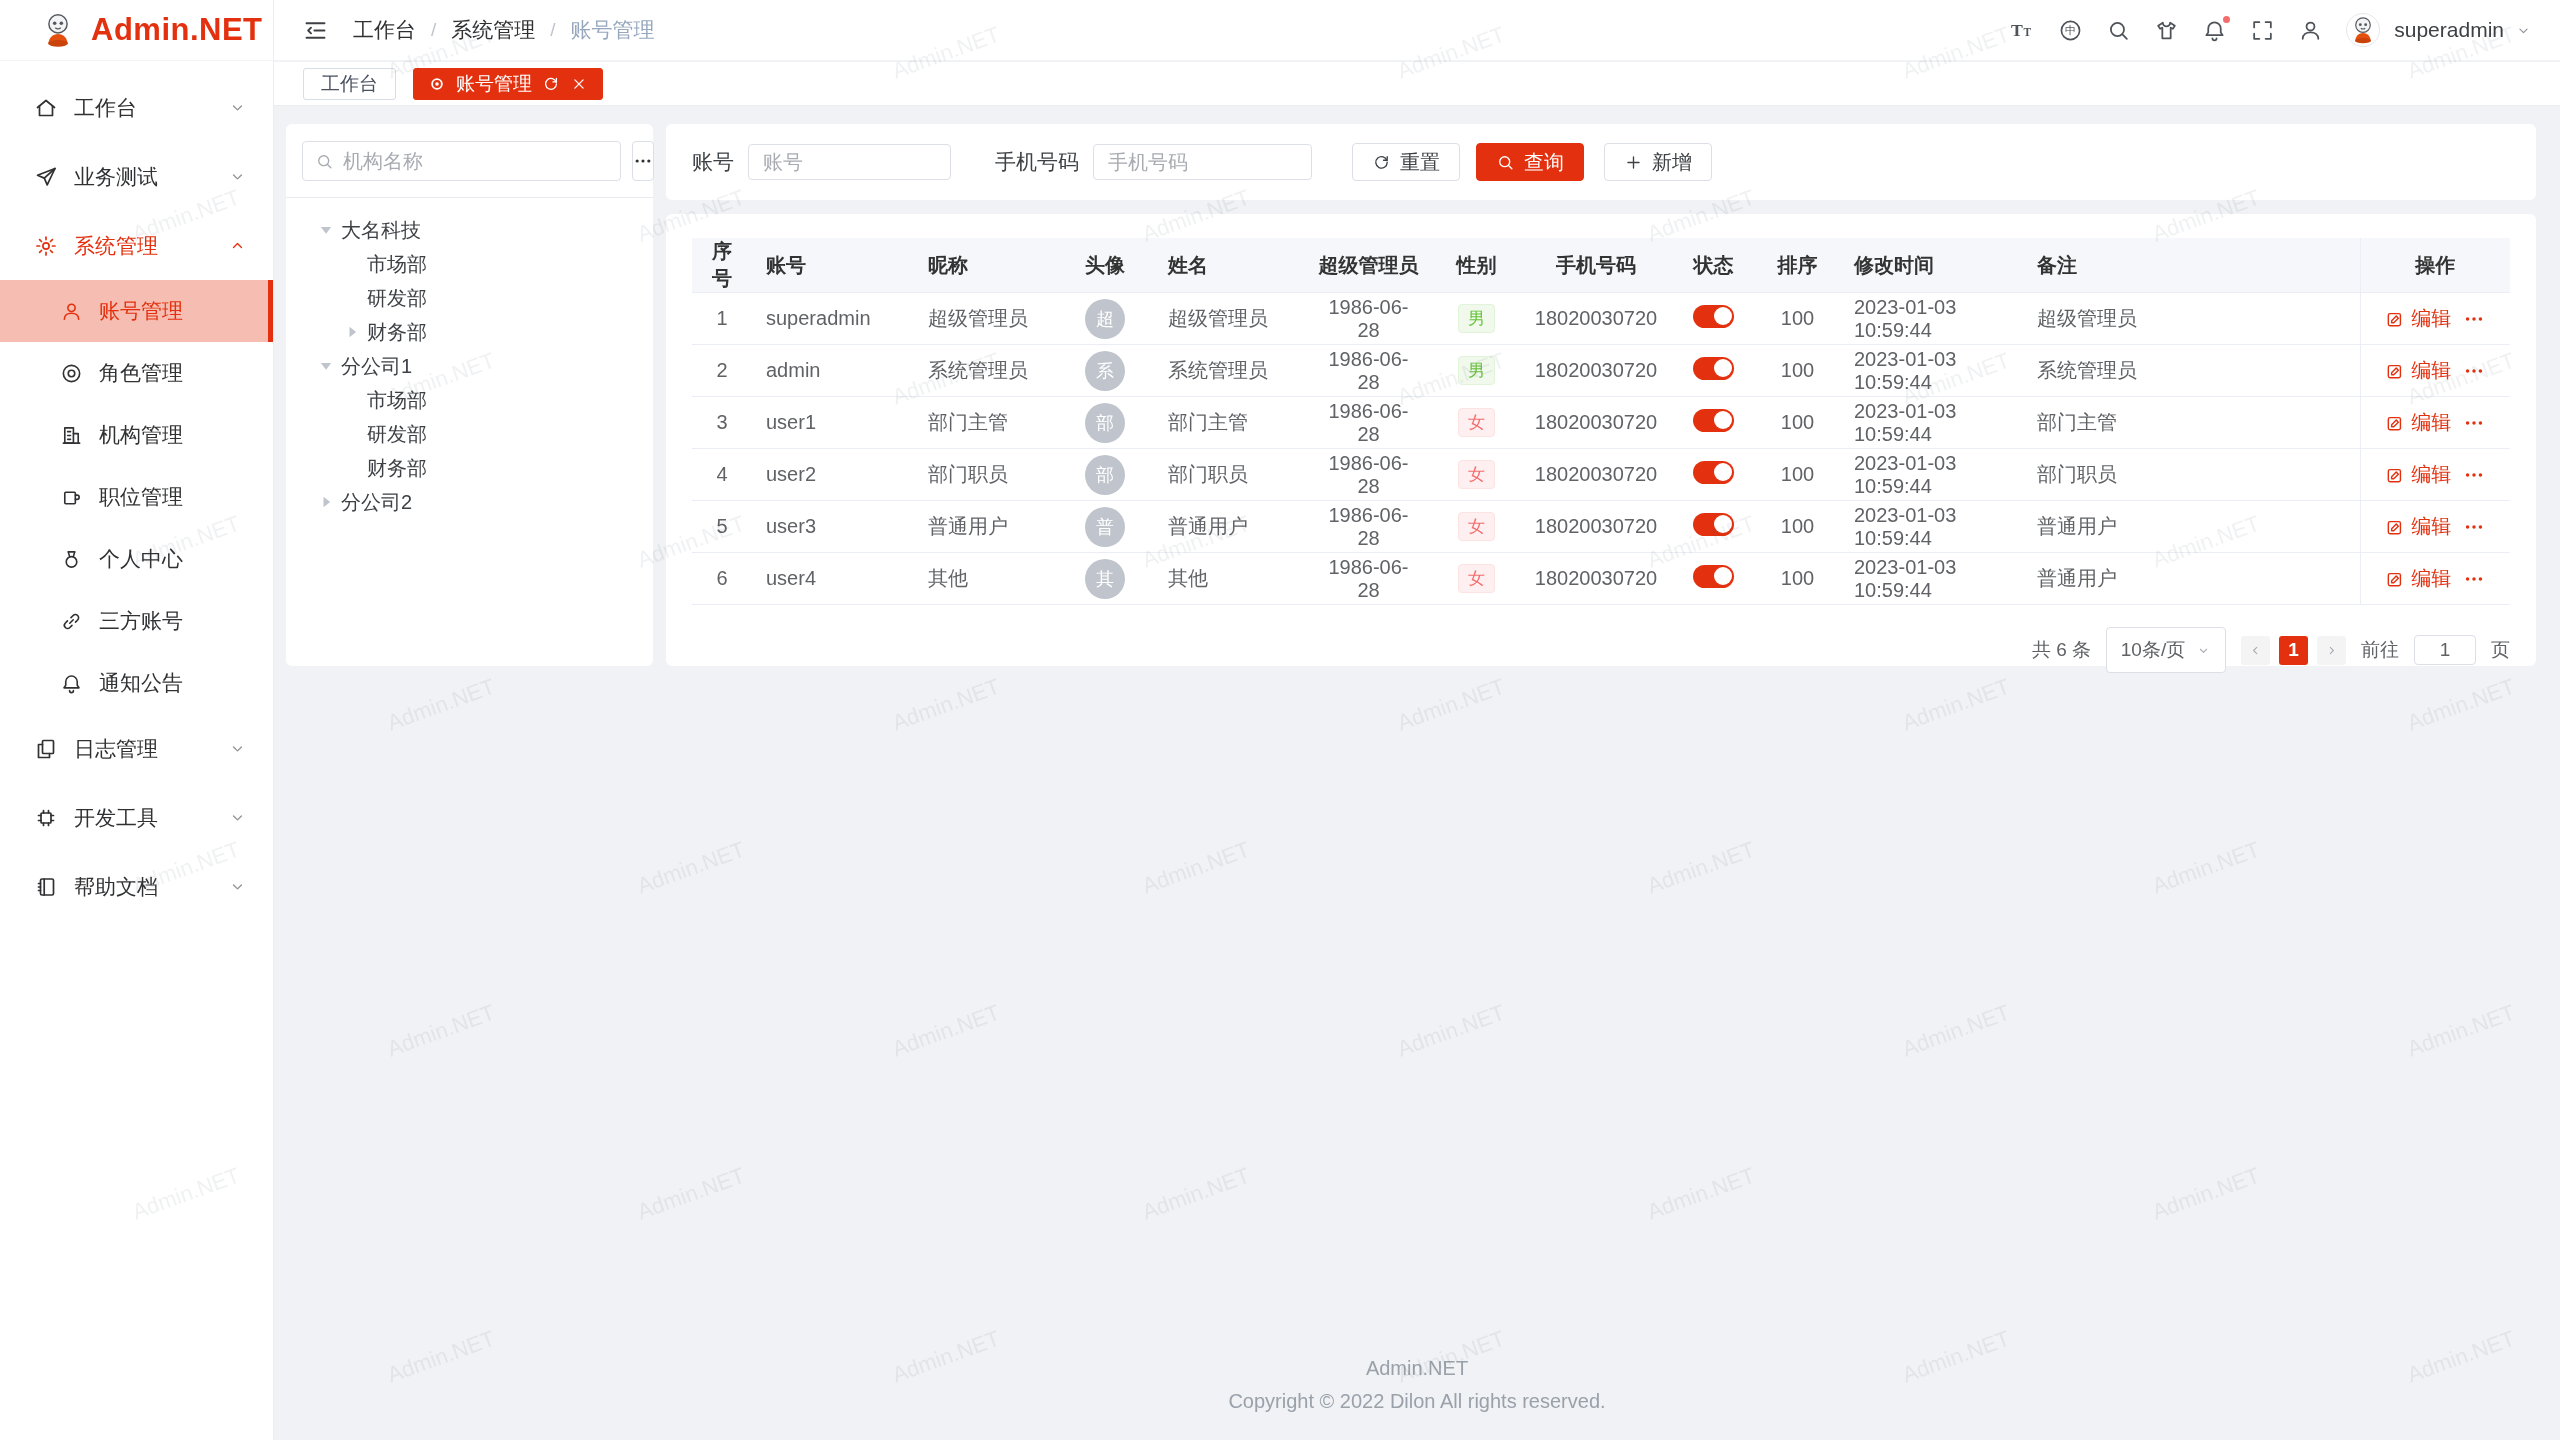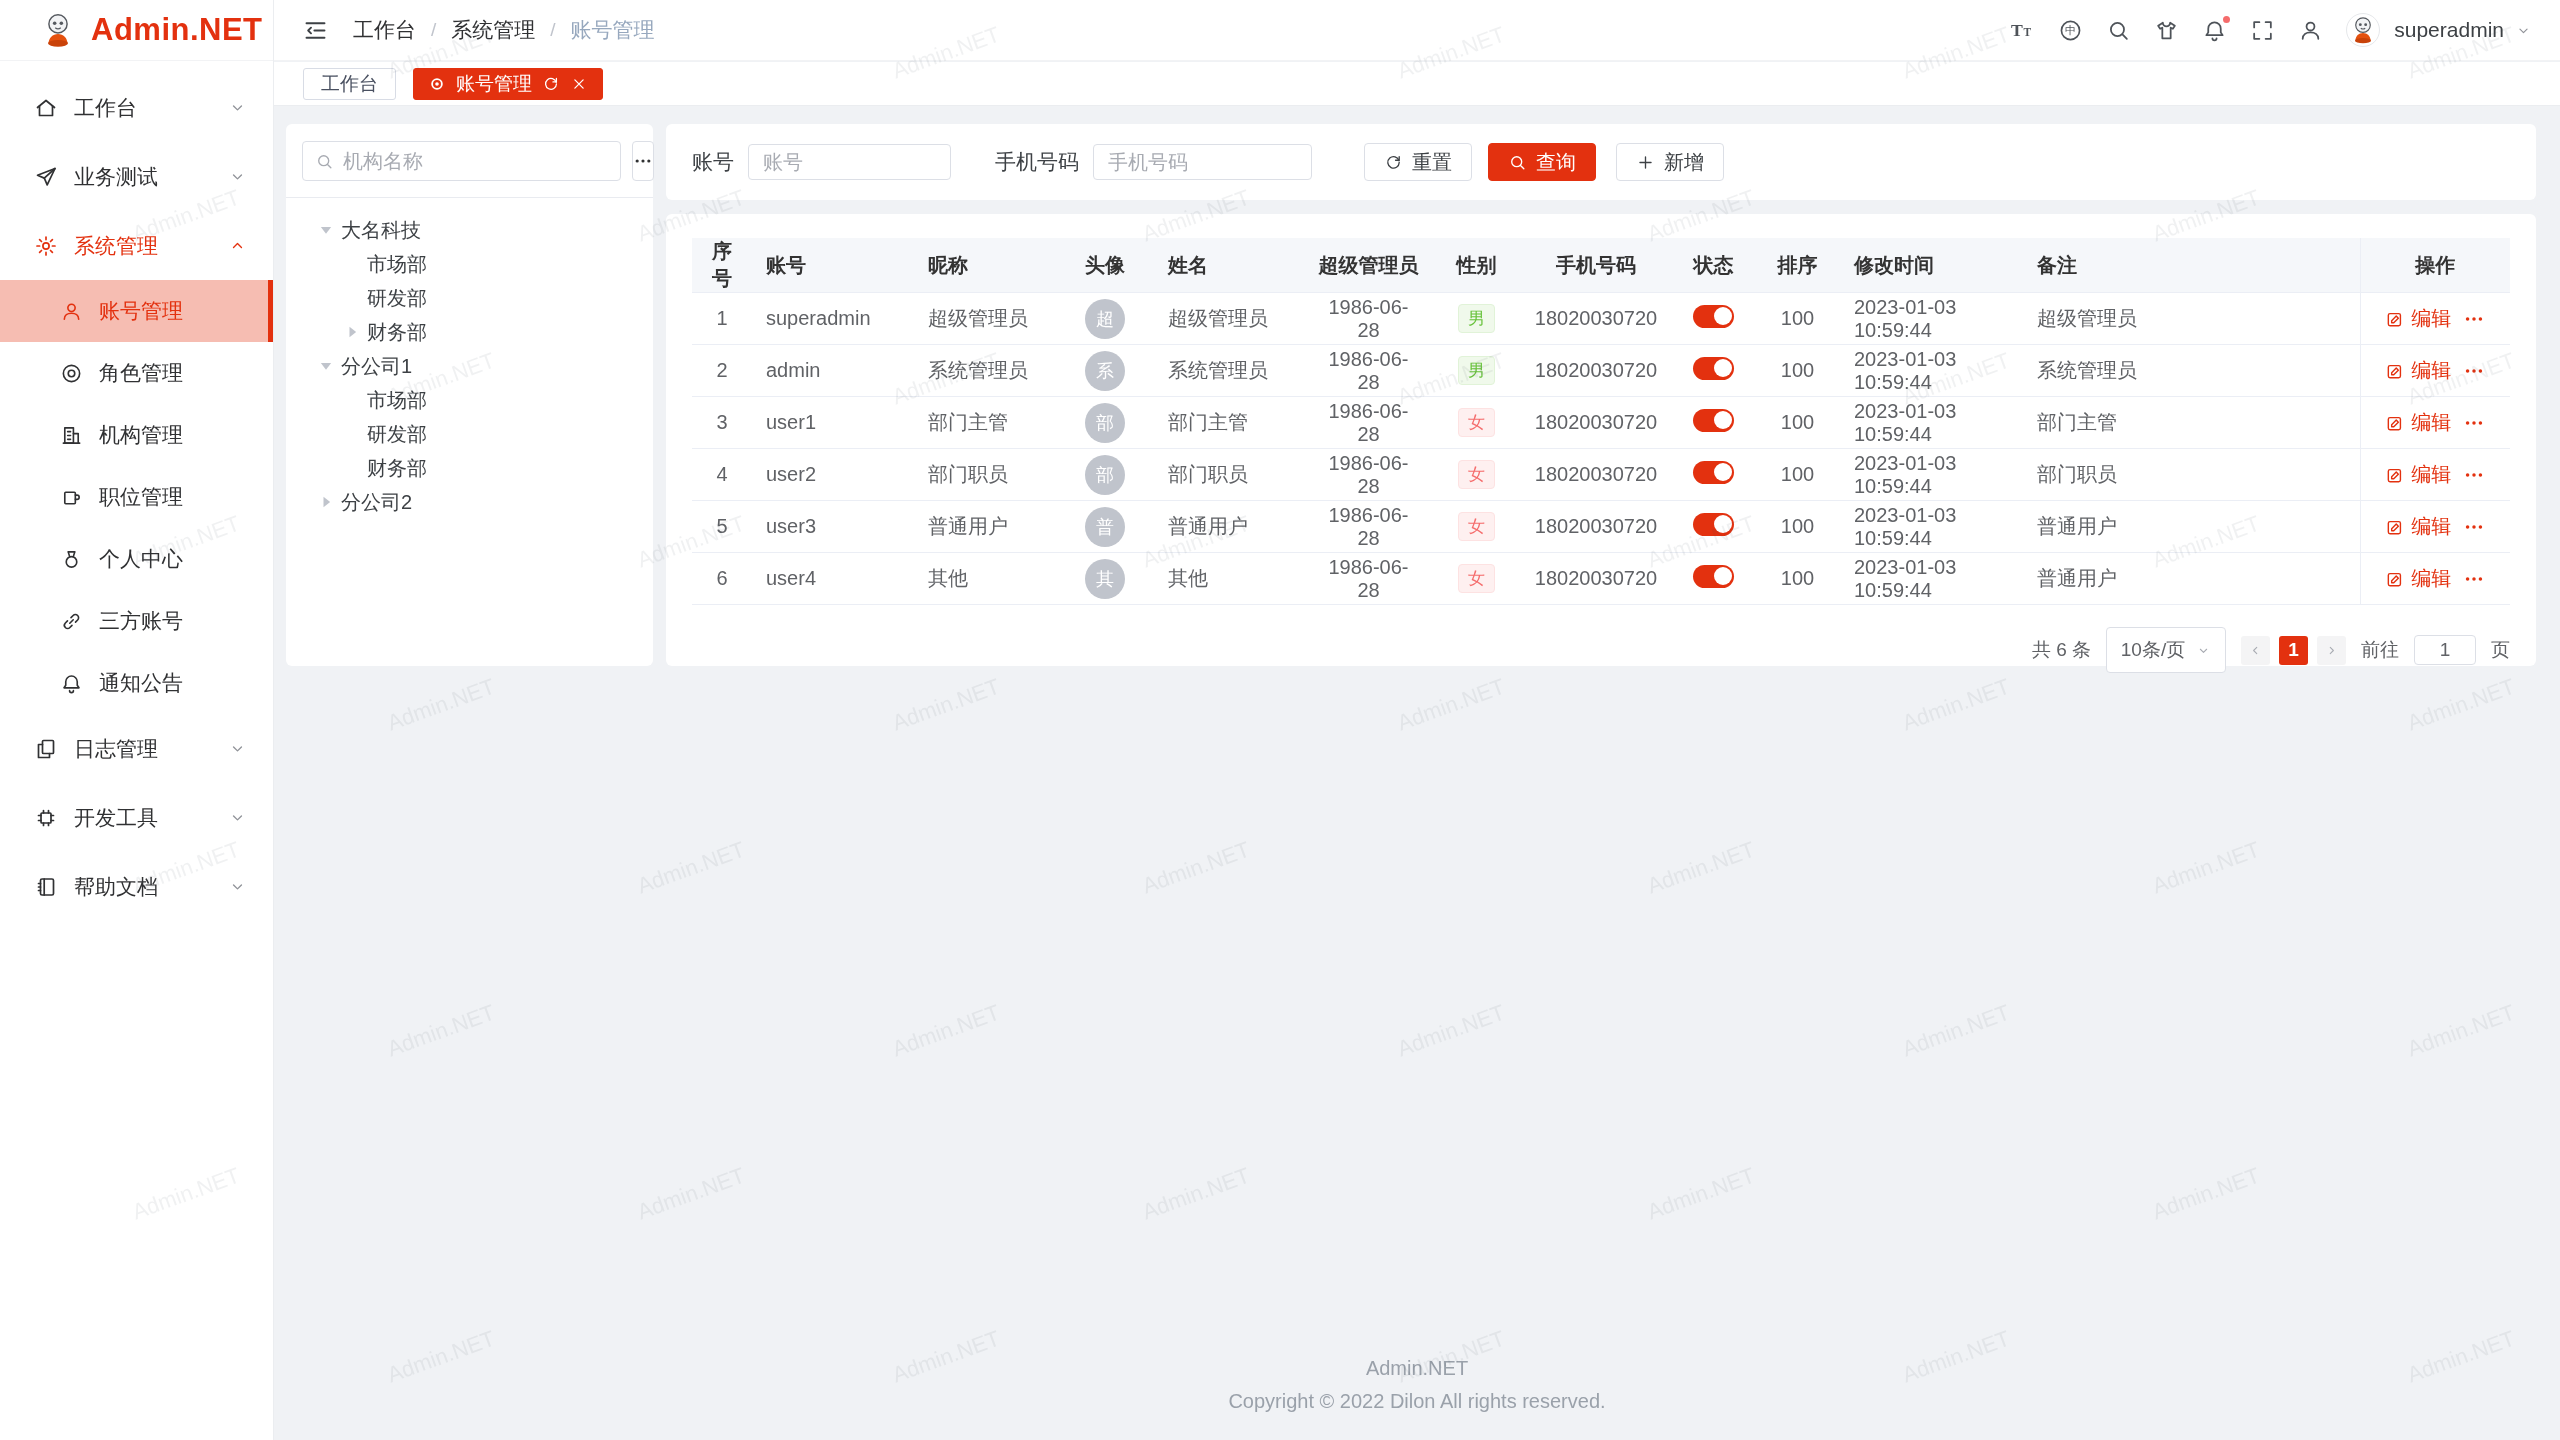--- a/index.html
+++ b/index.html
@@ -516,21 +516,21 @@
           </div>
         </div>
     </section>
 
     <section class="main-col">
       <div class="filter-card">
         <span class="f-label">账号</span>
         <input class="f-input" style="width: 203px;" placeholder="账号">
         <span class="f-label" style="margin-left:44px;">手机号码</span>
         <input class="f-input" style="width: 219px;" placeholder="手机号码">
-        <button class="btn" style="margin-left:52px;">
+        <button class="btn" style="margin-left:40px;">
           <span id="reset-icon">
               <svg viewBox="0 0 24 24" fill="none" stroke="currentColor" stroke-width="1.7" stroke-linecap="round" stroke-linejoin="round">
                 <path d="M18.9 9.8A7.2 7.2 0 1 0 19.2 12"></path>
                 <path d="M19.2 4.6v4.6h-4.6"></path>
               </svg>
             </span>
           <span>重置</span>
         </button>
         <button class="btn primary" style="margin-left:16px;">
           <span id="query-icon">

